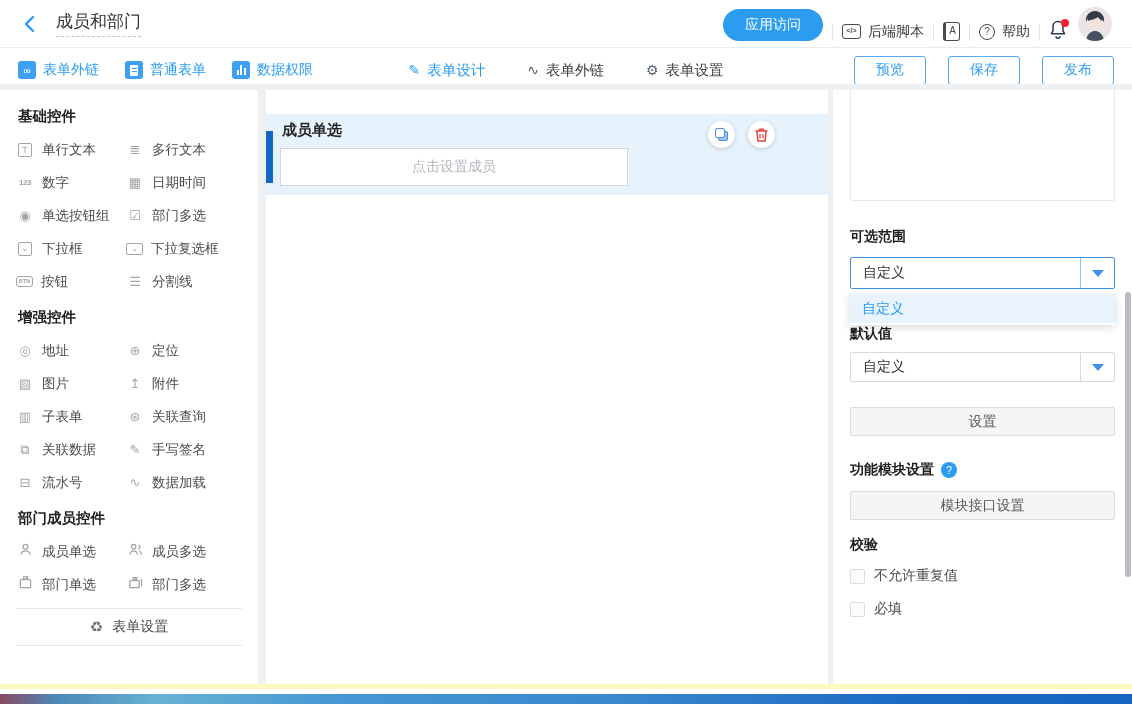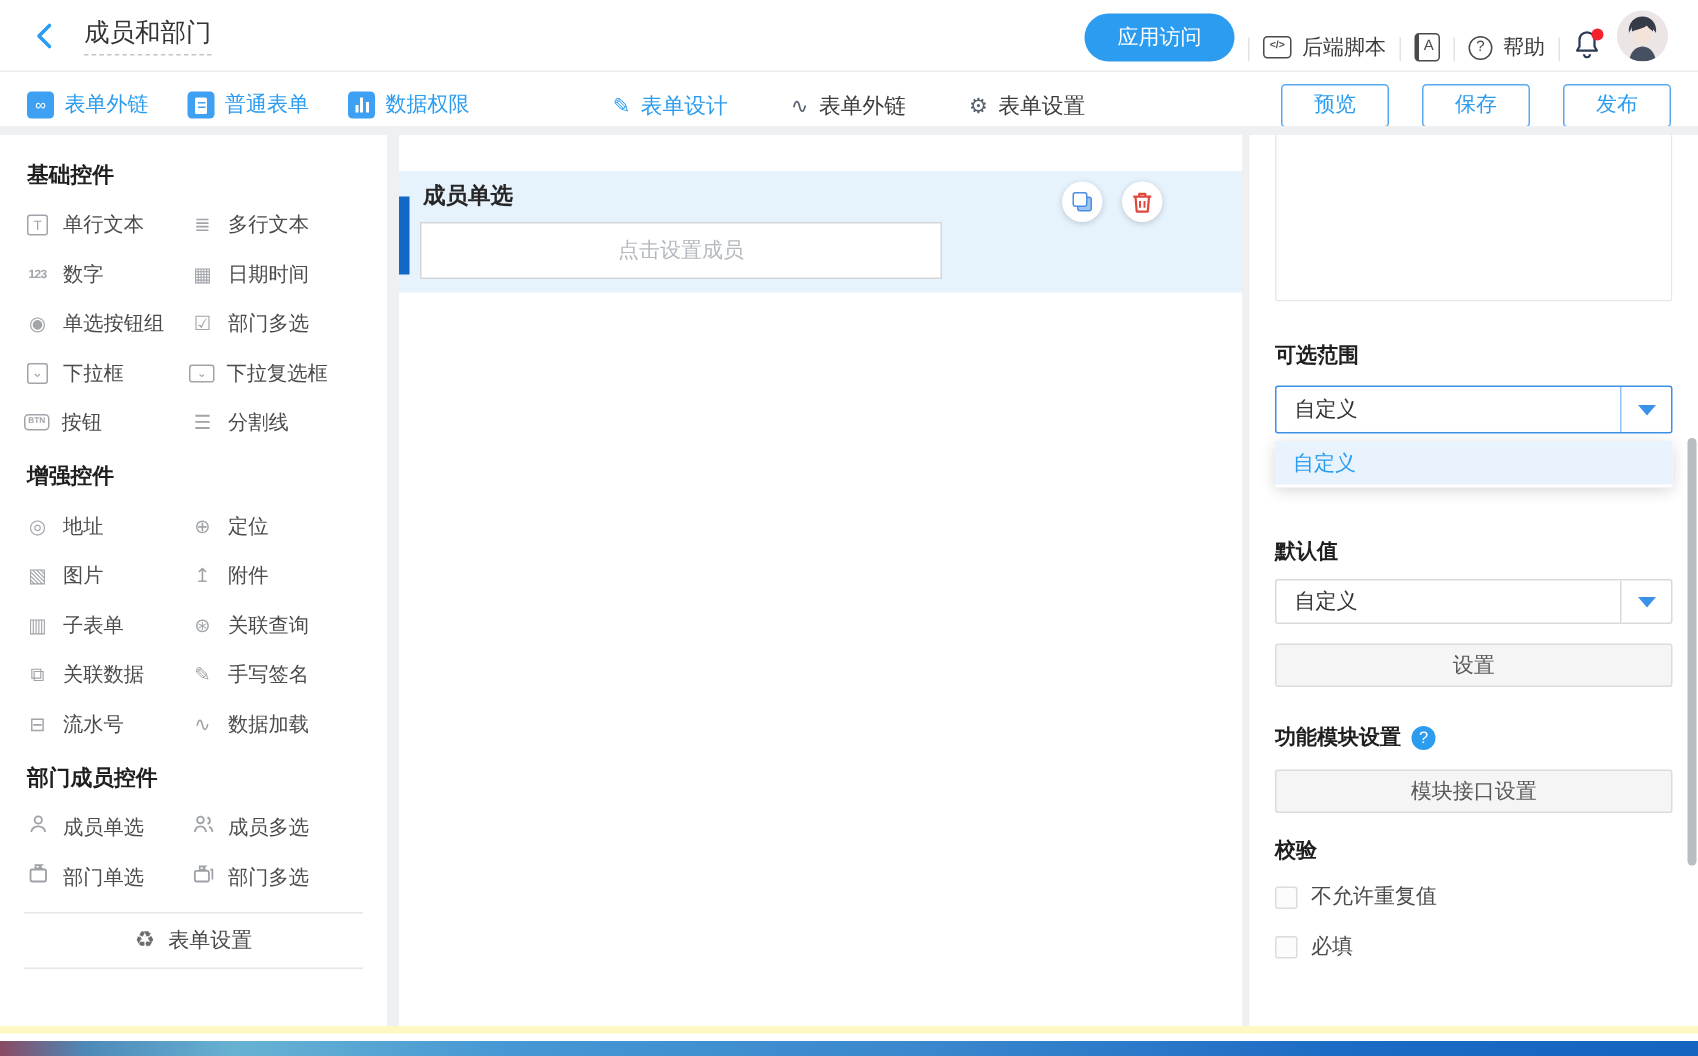--- a/index.html
+++ b/index.html
@@ -113,23 +113,23 @@
   .sel-text { flex:1; padding-left:12px; font-size:14px; color:#333; }
   .sel-arrow { width:34px; align-self:stretch; border-left:1px solid #d9d9d9;
     display:flex; align-items:center; justify-content:center; }
   .sel.open .sel-arrow { border-left-color:#8ec4f5; }
   .tri { width:0; height:0; border-left:6px solid transparent; border-right:6px solid transparent;
     border-top:7px solid #3d92e8; }
   .dropdown { position:absolute; top:37px; left:0; right:0; background:#fff; z-index:30;
     box-shadow:0 2px 10px rgba(0,0,0,.16); border-radius:2px; padding-bottom:2px; }
   .opt { height:29px; line-height:29px; padding-left:12px; font-size:14px; color:#555; cursor:pointer; }
   .opt.selected { background:#e8f3fd; color:#2b9cf0; }
-  .lbl2 { margin-top:70px;font-family:Liberation Serif, serif; }
+  .lbl2 { margin-top:36px;font-family:Liberation Serif, serif; }
   .sel.small { margin-top:9px; height:30px; }
-  .gbtn { margin-top:13px; width:100%; height:29px; background:#f5f5f5; border:1px solid #dcdcdc;
+  .gbtn { margin-top:25px; width:100%; height:29px; background:#f5f5f5; border:1px solid #dcdcdc;
     border-radius:2px; font-size:14px; color:#595959; cursor:pointer; }
   .mod-row { margin-top:25px; display:flex; align-items:center; gap:7px; }
   .help-dot { width:16px; height:16px; border-radius:50%; background:#2b9cf0; color:#fff;
     font-size:11px; line-height:16px; text-align:center; cursor:pointer; }
   .chk-row { margin-top:15px; display:flex; align-items:center; gap:9px; font-size:14px;
     color:#4b4b4b; cursor:pointer; }
   .chk { width:15px; height:15px; border:1px solid #dcdcdc; border-radius:2px; background:#fcfcfc; }
   .scroll-thumb { position:absolute; right:1px; top:202px; width:6px; height:285px;
     background:#b9bcc0; border-radius:3px; cursor:pointer; }
 

